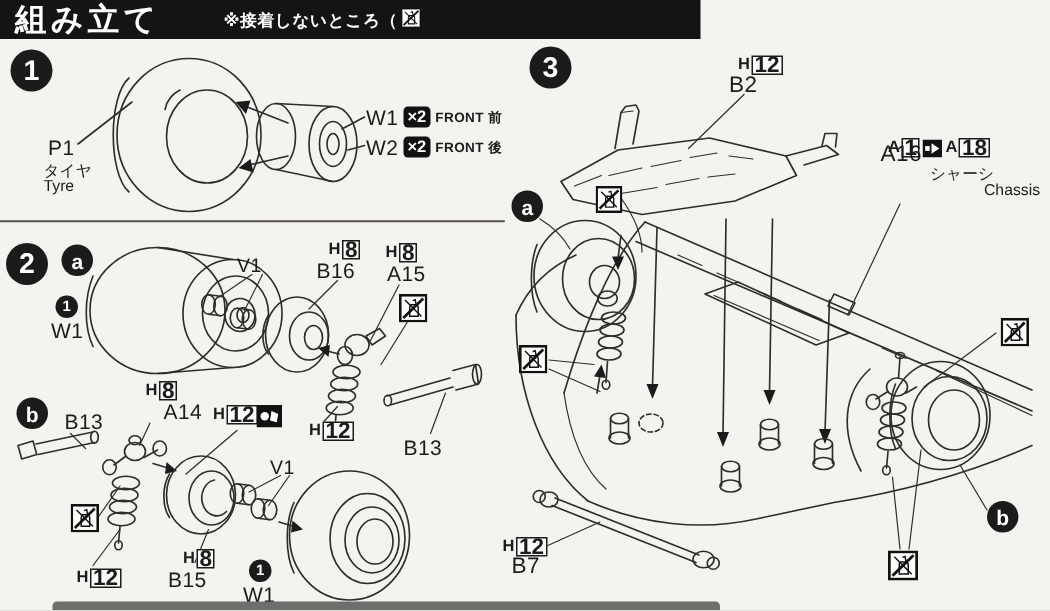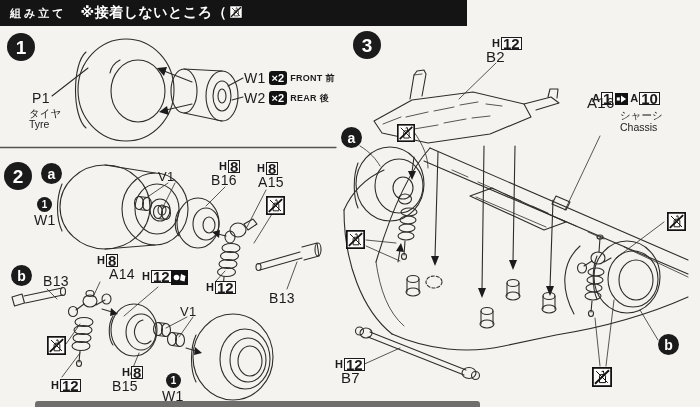--- a/index.html
+++ b/index.html
@@ -5,22 +5,22 @@
   html,body{margin:0;padding:0;background:#d8d7d4;}
   .page{
     position:relative;width:700px;height:407px;overflow:hidden;
     background:#f4f3f0;color:#1b1b1b;
     font-family:"Liberation Sans","DejaVu Sans",sans-serif;
   }
   .abs{position:absolute;}
   
   .topbar{position:absolute;left:0;top:0;width:467px;height:26px;background:#141414;
     display:flex;align-items:center;color:#fff;}
-  .topbar .title{font-size:11px;font-weight:bold;letter-spacing:3px;padding:0 0 0 10px;margin-right:14px;}
-  .topbar .note{font-size:14px;letter-spacing:.5px;display:flex;align-items:center;gap:2px;font-weight:bold;}
+  .topbar .title{font-size:21px;font-weight:bold;letter-spacing:3px;padding:0 0 0 10px;margin-right:42px;}
+  .topbar .note{font-size:11px;letter-spacing:.5px;display:flex;align-items:center;gap:2px;font-weight:bold;}
   
   .circle{background:#1b1b1b;color:#fff;border-radius:50%;display:flex;align-items:center;
     justify-content:center;font-weight:bold;line-height:1;}
   .c28{width:28px;height:28px;font-size:19px;}
   .c21{width:21px;height:21px;font-size:14px;}
   .c15{width:15px;height:15px;font-size:10px;}
   .code{font-weight:normal;font-size:14px;letter-spacing:.3px;white-space:nowrap;}
   .code-lg{font-size:15px;}
   .jp{font-size:10.5px;white-space:nowrap;}
   .htag{display:flex;align-items:flex-start;gap:1px;font-size:11px;font-weight:bold;line-height:12px;white-space:nowrap;}
@@ -342,21 +342,21 @@
   <div class="abs jp" style="left:29px;top:107px">タイヤ</div>
   <div class="abs jp" style="left:29px;top:118px">Tyre</div>
   <div class="abs wrow" style="left:244px;top:70px">
     <span class="code">W1</span>
     <span class="badge">×2</span>
     <span class="use">FRONT 前</span>
   </div>
   <div class="abs wrow" style="left:244px;top:90px">
     <span class="code">W2</span>
     <span class="badge">×2</span>
-    <span class="use">REAR 後</span>
+    <span class="use">FRONT 後</span>
   </div>
 
   <div class="abs circle c28" style="left:4px;top:162px">2</div>
   <div class="abs circle c21" style="left:41px;top:163px">a</div>
 
   <div class="abs circle c15" style="left:37px;top:197px">1</div>
   <div class="abs code" style="left:34px;top:212px">W1</div>
   <div class="abs code" style="left:158px;top:169px;font-size:13px">V1</div>
 
   <div class="abs htag" style="left:219px;top:160px">
@@ -440,26 +440,26 @@
     </span>
     <span>
       <svg width="13" height="12" style="display:block">
           <rect width="13" height="12" fill="#111"></rect>
           <rect x="1.8" y="4.4" width="3" height="3.2" fill="#fff"></rect>
           <path d="M6,2.5 L11.2,6 L6,9.5 z" fill="#fff"></path>
         </svg>
     </span>
     <span class="htag">
       <span>A</span>
-      <span class="pbox">10</span>
+      <span class="pbox">18</span>
     </span>
   </div>
   <div class="abs code code-lg" style="left:587px;top:94px">A16</div>
   <div class="abs jp" style="left:620px;top:109px">シャーシ</div>
-  <div class="abs jp" style="left:620px;top:121px">Chassis</div>
+  <div class="abs jp" style="left:656px;top:121px">Chassis</div>
 
   <div class="abs circle c21" style="left:341px;top:127px">a</div>
 
   <div class="abs" style="left:397px;top:124px">
       <svg class="ng-i" width="18" height="18">
         <use href="#ng"></use>
       </svg>
     </div>
   <div class="abs" style="left:346px;top:230px">
       <svg class="ng-i" width="19" height="19">

